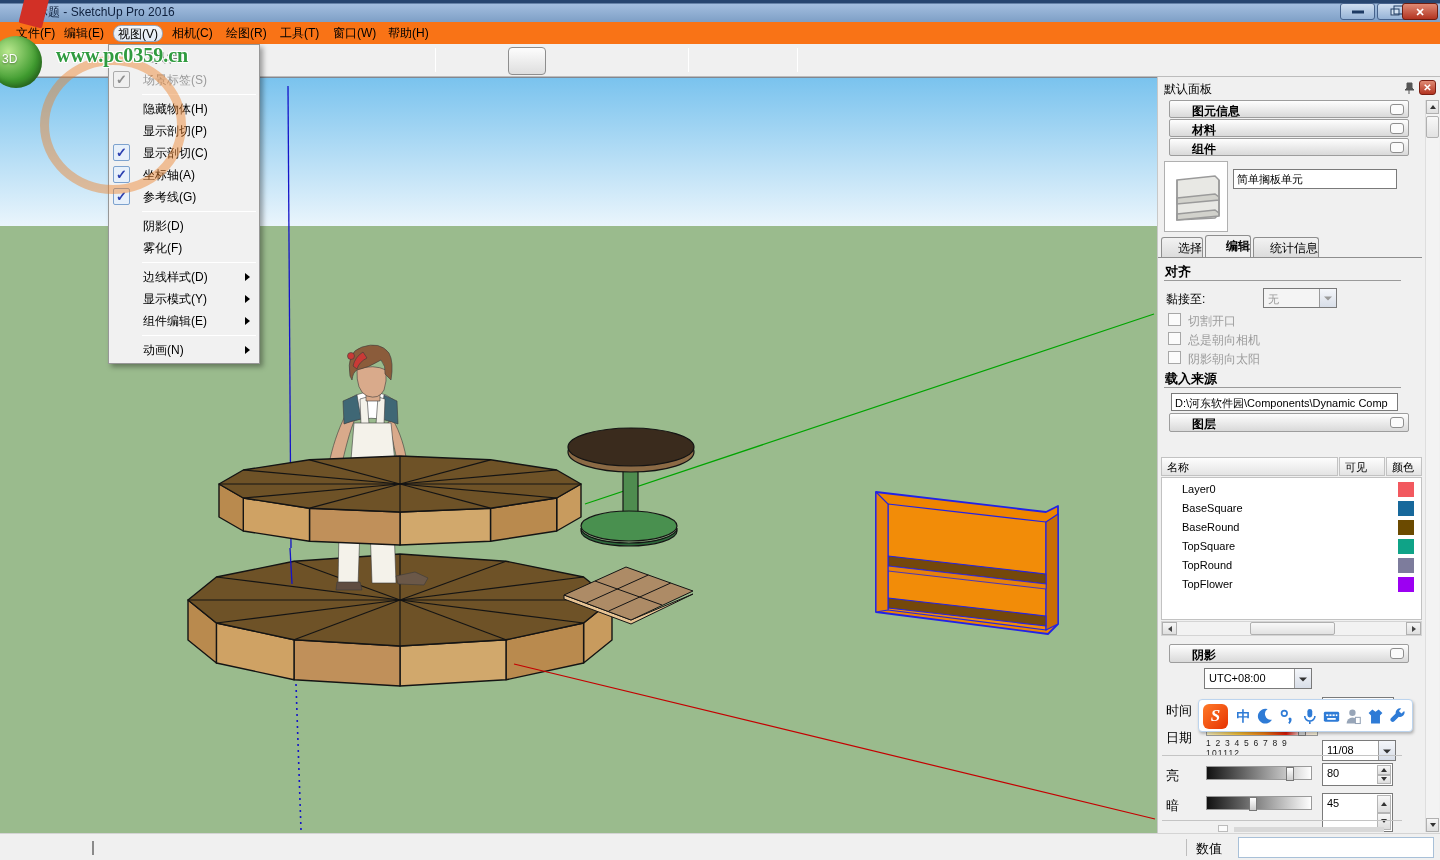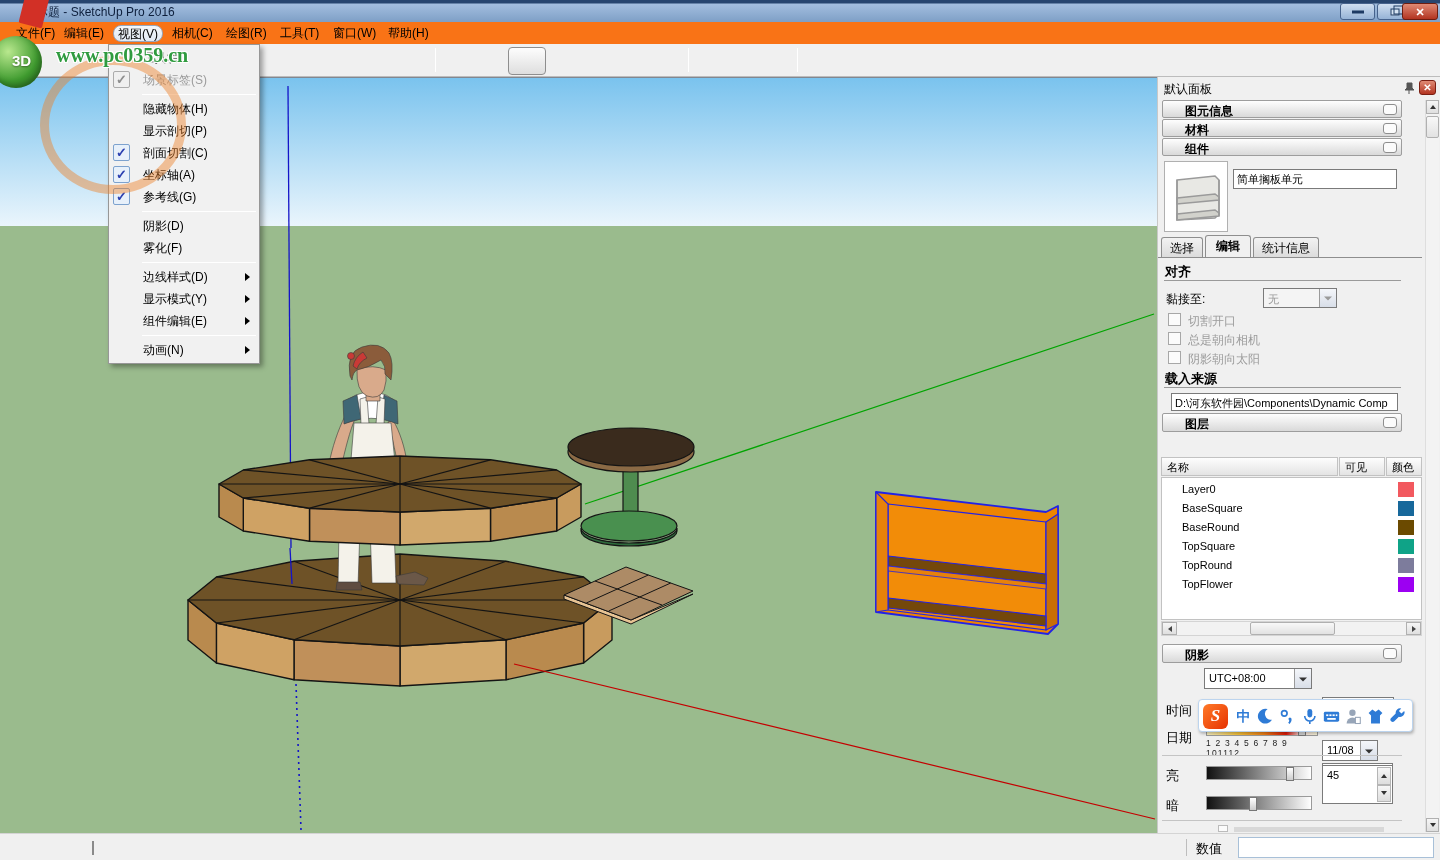--- a/index.html
+++ b/index.html
@@ -36,27 +36,27 @@
     background:#e7f0fa;border-radius:2px;color:#2b3fb0;font-size:13px;line-height:15px;text-align:center;font-weight:bold}
   .chk.gray{border-color:#ababab;background:#efefef;color:#8e8e8e}
   .sub{position:absolute;right:9px;top:7px;width:0;height:0;border-left:5px solid #000;
     border-top:4px solid transparent;border-bottom:4px solid transparent}
   .msep{height:1px;background:#d4d4d4;border-bottom:1px solid #fff;margin:3px 3px 3px 33px}
   
   .viewport{left:0;top:77px;width:1157px;height:756px;border-top:1px solid #828790;background:#fff}
   
   .tray{left:1157px;top:77px;width:283px;height:756px;background:#f0f0f0;border-left:1px solid #c8c8c8}
   .traytitle{left:6px;top:4px;font-size:12px}
-  .rollbar{left:4px;width:240px;height:18px;border:1px solid #9d9d9d;border-radius:2px;
+  .rollbar{left:11px;width:240px;height:18px;border:1px solid #9d9d9d;border-radius:2px;
     background:linear-gradient(#fefefe,#d9d9d9)}
   .rollbar .rlabel{position:absolute;left:22px;top:2px;font-weight:bold}
   .rtoggle{position:absolute;right:4px;top:3px;width:14px;height:11px;border:1px solid #8e8e8e;
     border-radius:3px;background:#fbfbfb}
   .field{border:1px solid #7a7a7a;background:#fff;font-size:11px;padding:2px 3px;overflow:hidden;white-space:nowrap}
-  .tab{position:absolute;top:0;height:20px;line-height:20px;text-align:center;border:1px solid #8e8e8e;
+  .tab{position:absolute;top:0;height:20px;line-height:20px;text-align:right;border:1px solid #8e8e8e;
     border-bottom:none;border-radius:3px 3px 0 0;background:linear-gradient(#f2f2f2,#dcdcdc);font-size:12px}
   .tab.active{background:#f0f0f0;height:22px;top:-2px;font-weight:bold;z-index:2}
   .heading{font-weight:bold;font-size:13px}
   .hrline{height:1px;background:#9a9a9a}
   .cb{width:13px;height:13px;border:1px solid #a7a7a7;background:#fbfbfb}
   .graytext{color:#9b9b9b}
   .combo{border:1px solid #7a7a7a;background:#fff;font-size:11px}
   .combo .cval{position:absolute;left:4px;top:3px}
   .combo .cbtn{position:absolute;right:0;top:0;bottom:0;width:17px;border-left:1px solid #9a9a9a;
     background:linear-gradient(#f4f6fa,#d8dee8)}
@@ -90,21 +90,21 @@
     background:linear-gradient(135deg,#ff7a29,#e63200);color:#fff;font-weight:bold;font-size:17px;
     font-family:"Liberation Serif",serif;font-style:italic;text-align:center;line-height:24px}
   .imeicon{position:absolute;top:8px;width:17px;height:17px}
   .imetext{color:#2e7bd6;font-weight:bold;font-size:14px;line-height:17px;text-align:center}
   
   .wm{z-index:70;pointer-events:none}
   .wmring{left:40px;top:56px;width:146px;height:138px;border:9px solid rgba(238,128,40,.45);border-radius:50%}
   .wmball{left:-10px;top:36px;width:52px;height:52px;border-radius:50%;
     background:radial-gradient(circle at 35% 30%,#b9e88e,#3f9b2f 60%,#2a7420);box-shadow:inset -2px -3px 6px rgba(0,0,0,.3)}
   .wmribbon{left:22px;top:-6px;width:24px;height:32px;background:#d23026;transform:rotate(14deg);border-radius:2px}
-  .wm3d{left:12px;top:52px;color:#fff;font-weight:bold;font-size:15px;text-shadow:0 1px 2px rgba(0,0,0,.4)}
+  .wm3d{left:2px;top:52px;color:#fff;font-weight:normal;font-size:12px;text-shadow:0 1px 2px rgba(0,0,0,.4)}
   .wmsite{left:56px;top:44px;font-size:20px;font-weight:bold;color:#2f9b3f;
     font-family:"Liberation Serif",serif;text-shadow:1px 1px 0 #fff,-1px -1px 0 #fff,1px -1px 0 #fff,-1px 1px 0 #fff}
   .wmbrand{left:82px;top:52px;font-size:32px;font-weight:bold;color:rgba(150,190,230,.45);
     text-shadow:1px 1px 0 rgba(255,255,255,.6)}
 </style>
 </head>
 <body>
 
 <div class="app">
 
@@ -258,21 +258,21 @@
   </div>
 
   <div class="abs menu">
     <div class="mi"><span>工具栏</span></div>
     <div class="mi dis">
       <span class="chk gray">✓</span><span>场景标签(S)</span></div>
     <div class="msep"></div>
     <div class="mi"><span>隐藏物体(H)</span></div>
     <div class="mi"><span>显示剖切(P)</span></div>
     <div class="mi">
-      <span class="chk">✓</span><span>剖面切割(C)</span></div>
+      <span class="chk">✓</span><span>显示剖切(C)</span></div>
     <div class="mi">
       <span class="chk">✓</span><span>坐标轴(A)</span></div>
     <div class="mi">
       <span class="chk">✓</span><span>参考线(G)</span></div>
     <div class="msep"></div>
     <div class="mi"><span>阴影(D)</span></div>
     <div class="mi"><span>雾化(F)</span></div>
     <div class="msep"></div>
     <div class="mi"><span>边线样式(D)</span><span class="sub"></span></div>
     <div class="mi"><span>显示模式(Y)</span><span class="sub"></span></div>
@@ -413,21 +413,21 @@
             <span class="tri-dn"></span>
           </div>
         </span>
     </div>
 
     <span class="abs" style="left:8px;top:652px;font-size:13px">日期</span>
     <div class="abs" style="left:48px;top:646px;width:112px;height:13px;border:1px solid #9a9a9a;background:linear-gradient(90deg,#f8f0c0 0%,#f7c53c 28%,#f08018 52%,#e01808 72%,#f5dede 85%,#f8f4d8 100%)">
       <span class="slider-handle" style="left:91px;height:12px"></span>
     </div>
     <span class="abs" style="left:48px;top:661px;width:116px;font-size:8.5px;letter-spacing:1.2px;color:#222">1 2 3 4 5 6 7 8 9 101112</span>
-    <div class="abs combo" style="left:164px;top:663px;width:56px;height:21px">
+    <div class="abs combo" style="left:164px;top:663px;width:74px;height:21px">
       <span class="cval">11/08</span>
       <span class="cbtn">
           <span class="tri-d"></span>
         </span>
     </div>
 
     <div class="abs hrline" style="left:4px;top:678px;width:240px;background:#c4c4c4"></div>
 
     <span class="abs" style="left:8px;top:690px;font-size:13px">亮</span>
     <div class="abs" style="left:48px;top:689px;width:106px;height:14px;border:1px solid #9a9a9a;background:linear-gradient(90deg,#111,#fff)">
@@ -442,21 +442,21 @@
           <div>
             <span class="tri-dn"></span>
           </div>
         </span>
     </div>
 
     <span class="abs" style="left:8px;top:720px;font-size:13px">暗</span>
     <div class="abs" style="left:48px;top:719px;width:106px;height:14px;border:1px solid #9a9a9a;background:linear-gradient(90deg,#111,#fff)">
       <span class="slider-handle" style="left:42px"></span>
     </div>
-    <div class="abs spinfield" style="left:164px;top:688px;width:71px;height:39px">
+    <div class="abs spinfield" style="left:164px;top:716px;width:71px;height:39px">
       <span class="sval">45</span>
       <span class="spincol">
           <div>
             <span class="tri-u"></span>
           </div>
           <div>
             <span class="tri-dn"></span>
           </div>
         </span>
     </div>

